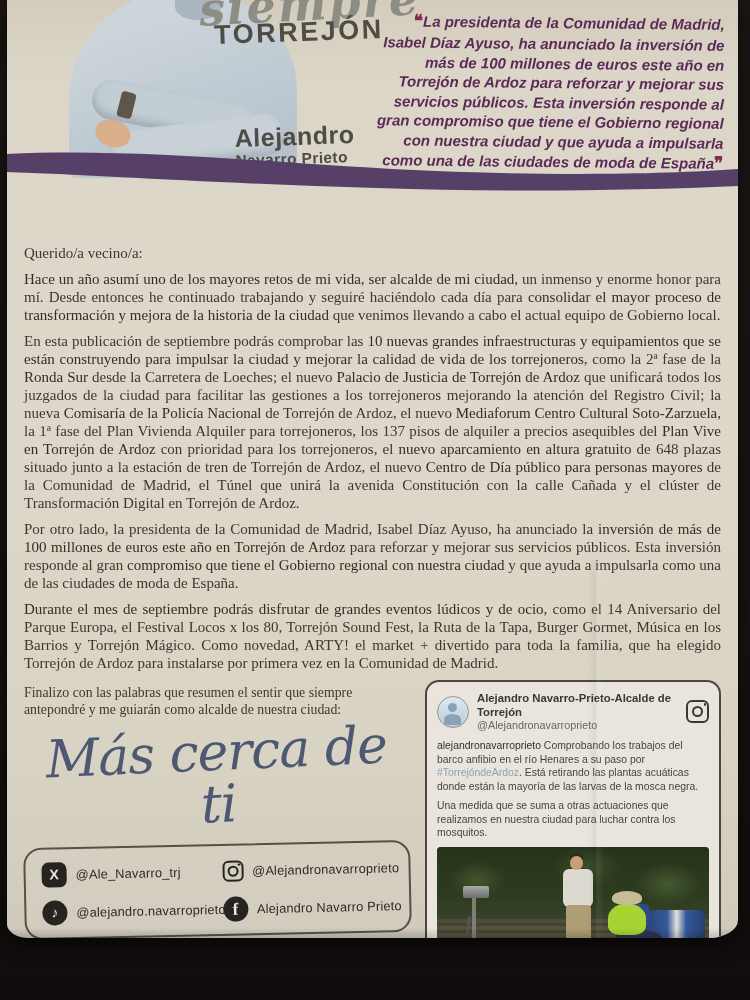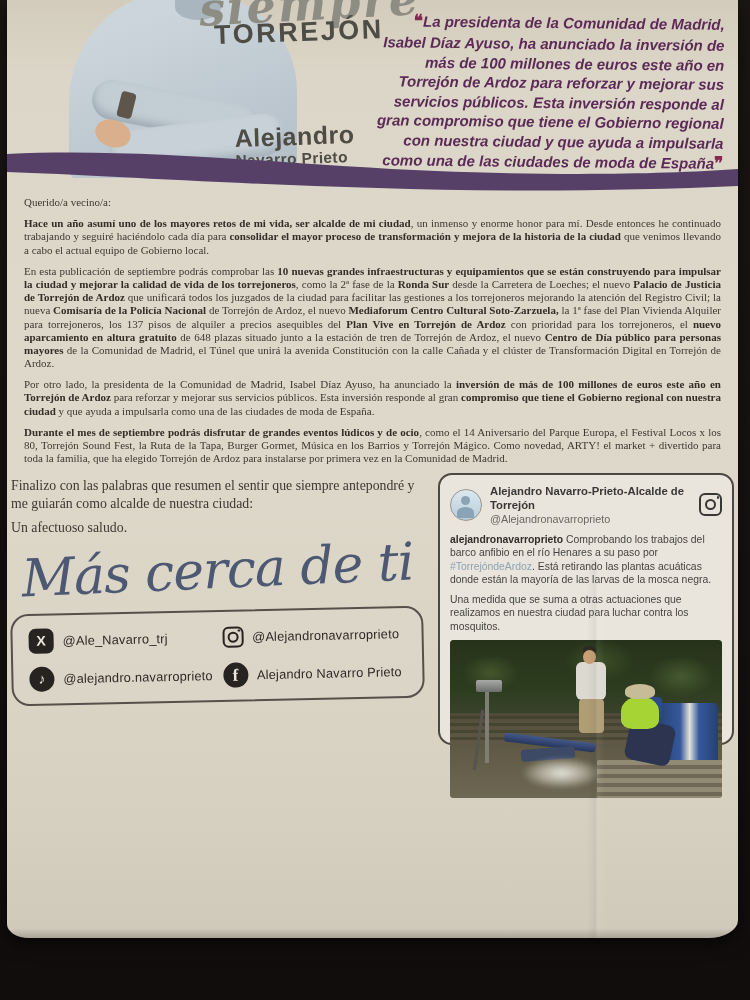--- a/index.html
+++ b/index.html
@@ -32,27 +32,27 @@
   .logo-script{font-family:"DejaVu Serif", serif;font-style:italic;font-weight:bold;font-size:46px;color:#8d8d83;letter-spacing:2px;transform:rotate(-3deg);display:inline-block;line-height:.9;}
   .logo-main{font-family:"Liberation Sans", sans-serif;font-weight:bold;font-size:27px;letter-spacing:2.5px;color:#4d4c45;margin-top:-8px;transform:rotate(-2deg);}
   .author{position:absolute;left:228px;top:124px;color:#4d4c45;transform:rotate(-2deg);line-height:1;}
   .author .first{font-size:25px;font-weight:bold;letter-spacing:.5px;}
   .author .last{font-size:15.5px;font-weight:bold;letter-spacing:.4px;margin-top:2px;}
   .quote{position:absolute;right:14px;top:12px;width:356px;text-align:right;
     font-style:italic;font-weight:bold;font-size:15px;line-height:1.3;color:#5c2a57;transform:rotate(.6deg);}
   .qmark{color:#832a4d;font-size:17px;font-style:normal;}
   .band{position:absolute;left:0;top:146px;width:100%;height:52px;z-index:5;}
   
-  .letter{position:relative;padding:0 17px;color:#3c3831;font-family:"Liberation Serif", serif;font-size:11px;line-height:1.2;}
+  .letter{position:relative;padding:0 17px;color:#3c3831;font-family:"Liberation Serif", serif;font-size:15px;line-height:1.2;margin-top:48px;}
   .letter p{margin:0 0 8px 0;text-align:justify;}
   .letter .salutation{text-align:left;}
-  .run-b{font-weight:bold;color:#322e27;}
+  .run-b{font-weight:normal;color:#322e27;}
   .run-tag{color:#8da2b4;}
   
-  .bottom-row{display:flex;gap:14px;padding:0 4px;margin-top:4px;}
+  .bottom-row{display:flex;gap:14px;padding:0 17px;margin-top:4px;}
   .left-col{flex:1;min-width:0;}
   .left-col .finalizo{font-family:"Liberation Serif", serif;font-size:13.8px;line-height:1.25;color:#3c3831;margin:4px 0 8px 0;}
   .left-col .motto{font-family:"Liberation Serif", serif;font-weight:bold;font-size:15.5px;color:#2f2b24;margin:0 0 10px 0;}
   .left-col .farewell{font-family:"Liberation Serif", serif;font-size:13.8px;color:#3c3831;margin:0 0 6px 0;}
   .signature{font-family:"DejaVu Serif", serif;font-style:italic;font-size:52px;color:#4d5872;transform:rotate(-2.5deg);text-align:center;margin:8px 0 14px 0;letter-spacing:-1px;line-height:1;}
   .social-box{border:2.5px solid #55504a;border-radius:18px;padding:12px 16px;transform:rotate(-1.2deg);background:rgba(255,255,255,.04);}
   .social-grid{display:grid;grid-template-rows:26px 26px;grid-auto-flow:column;grid-auto-columns:1fr;row-gap:12px;column-gap:10px;}
   .social-item{display:flex;align-items:center;gap:9px;min-width:0;}
   .s-label{font-size:12.8px;color:#2d2a26;letter-spacing:.2px;white-space:nowrap;}
   .s-sq{width:25px;height:25px;background:#262320;border-radius:7px;color:#ece8e0;display:flex;align-items:center;justify-content:center;font-weight:bold;font-size:14px;flex:0 0 auto;}
@@ -143,21 +143,20 @@
     <p class="salutation">Querido/a vecino/a:</p>
     <p><span class="run-b">Hace un año asumí uno de los mayores retos de mi vida, ser alcalde de mi ciudad</span><span>, un inmenso y enorme honor para mí. Desde entonces he continuado trabajando y seguiré haciéndolo cada día para </span><span class="run-b">consolidar el mayor proceso de transformación y mejora de la historia de la ciudad</span><span> que venimos llevando a cabo el actual equipo de Gobierno local.</span></p>
     <p><span>En esta publicación de septiembre podrás comprobar las </span><span class="run-b">10 nuevas grandes infraestructuras y equipamientos que se están construyendo para impulsar la ciudad y mejorar la calidad de vida de los torrejoneros</span><span>, como la 2ª fase de la </span><span class="run-b">Ronda Sur</span><span> desde la Carretera de Loeches; el nuevo </span><span class="run-b">Palacio de Justicia de Torrejón de Ardoz</span><span> que unificará todos los juzgados de la ciudad para facilitar las gestiones a los torrejoneros mejorando la atención del Registro Civil; la nueva </span><span class="run-b">Comisaría de la Policía Nacional</span><span> de Torrejón de Ardoz, el nuevo </span><span class="run-b">Mediaforum Centro Cultural Soto-Zarzuela,</span><span> la 1ª fase del Plan Vivienda Alquiler para torrejoneros, los 137 pisos de alquiler a precios asequibles del </span><span class="run-b">Plan Vive en Torrejón de Ardoz</span><span> con prioridad para los torrejoneros, el </span><span class="run-b">nuevo aparcamiento en altura gratuito</span><span> de 648 plazas situado junto a la estación de tren de Torrejón de Ardoz, el nuevo </span><span class="run-b">Centro de Día público para personas mayores</span><span> de la Comunidad de Madrid, el Túnel que unirá la avenida Constitución con la calle Cañada y el clúster de Transformación Digital en Torrejón de Ardoz.</span></p>
     <p><span>Por otro lado, la presidenta de la Comunidad de Madrid, Isabel Díaz Ayuso, ha anunciado la </span><span class="run-b">inversión de más de 100 millones de euros este año en Torrejón de Ardoz</span><span> para reforzar y mejorar sus servicios públicos. Esta inversión responde al gran </span><span class="run-b">compromiso que tiene el Gobierno regional con nuestra ciudad</span><span> y que ayuda a impulsarla como una de las ciudades de moda de España.</span></p>
     <p><span class="run-b">Durante el mes de septiembre podrás disfrutar de grandes eventos lúdicos y de ocio</span><span>, como el 14 Aniversario del Parque Europa, el Festival Locos x los 80, Torrejón Sound Fest, la Ruta de la Tapa, Burger Gormet, Música en los Barrios y Torrejón Mágico. Como novedad, ARTY! el market + divertido para toda la familia, que ha elegido Torrejón de Ardoz para instalarse por primera vez en la Comunidad de Madrid.</span></p>
   </div>
 
   <div class="bottom-row">
     <div class="left-col">
       <p class="finalizo">Finalizo con las palabras que resumen el sentir que siempre antepondré y me guiarán como alcalde de nuestra ciudad:</p>
-      <p class="farewell">Un afectuoso saludo.</p>
       <div class="signature">Más cerca de ti</div>
 
       <div class="social-box">
         <div class="social-grid">
           <div class="social-item">
             <span class="s-sq">
                 <span>X</span>
               </span>
             <span class="s-label">@Ale_Navarro_trj</span>
           </div>

